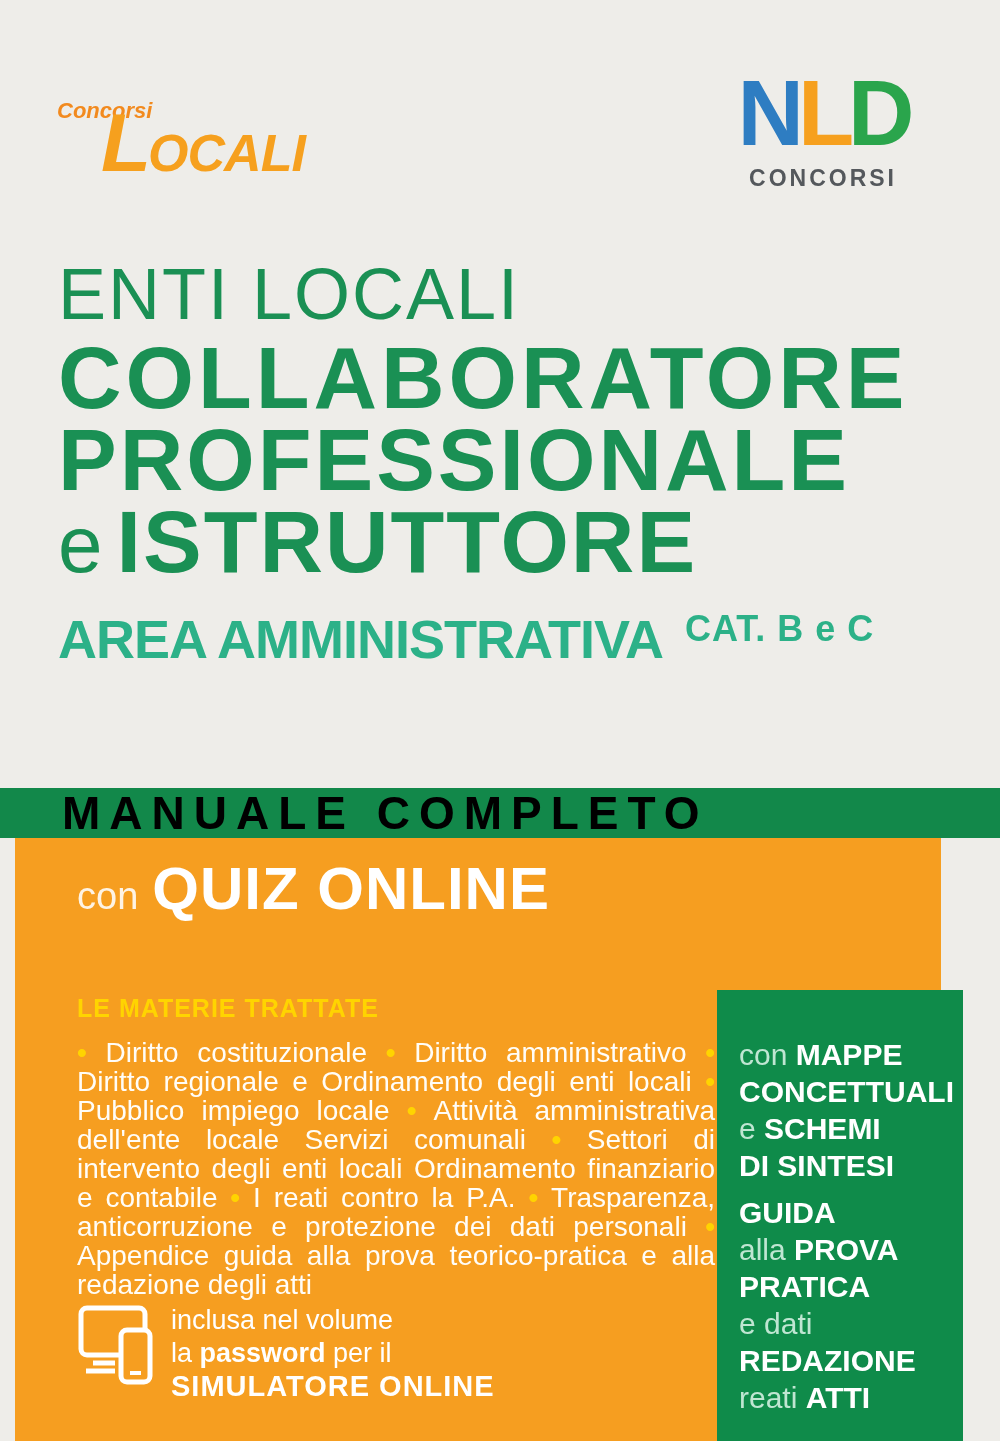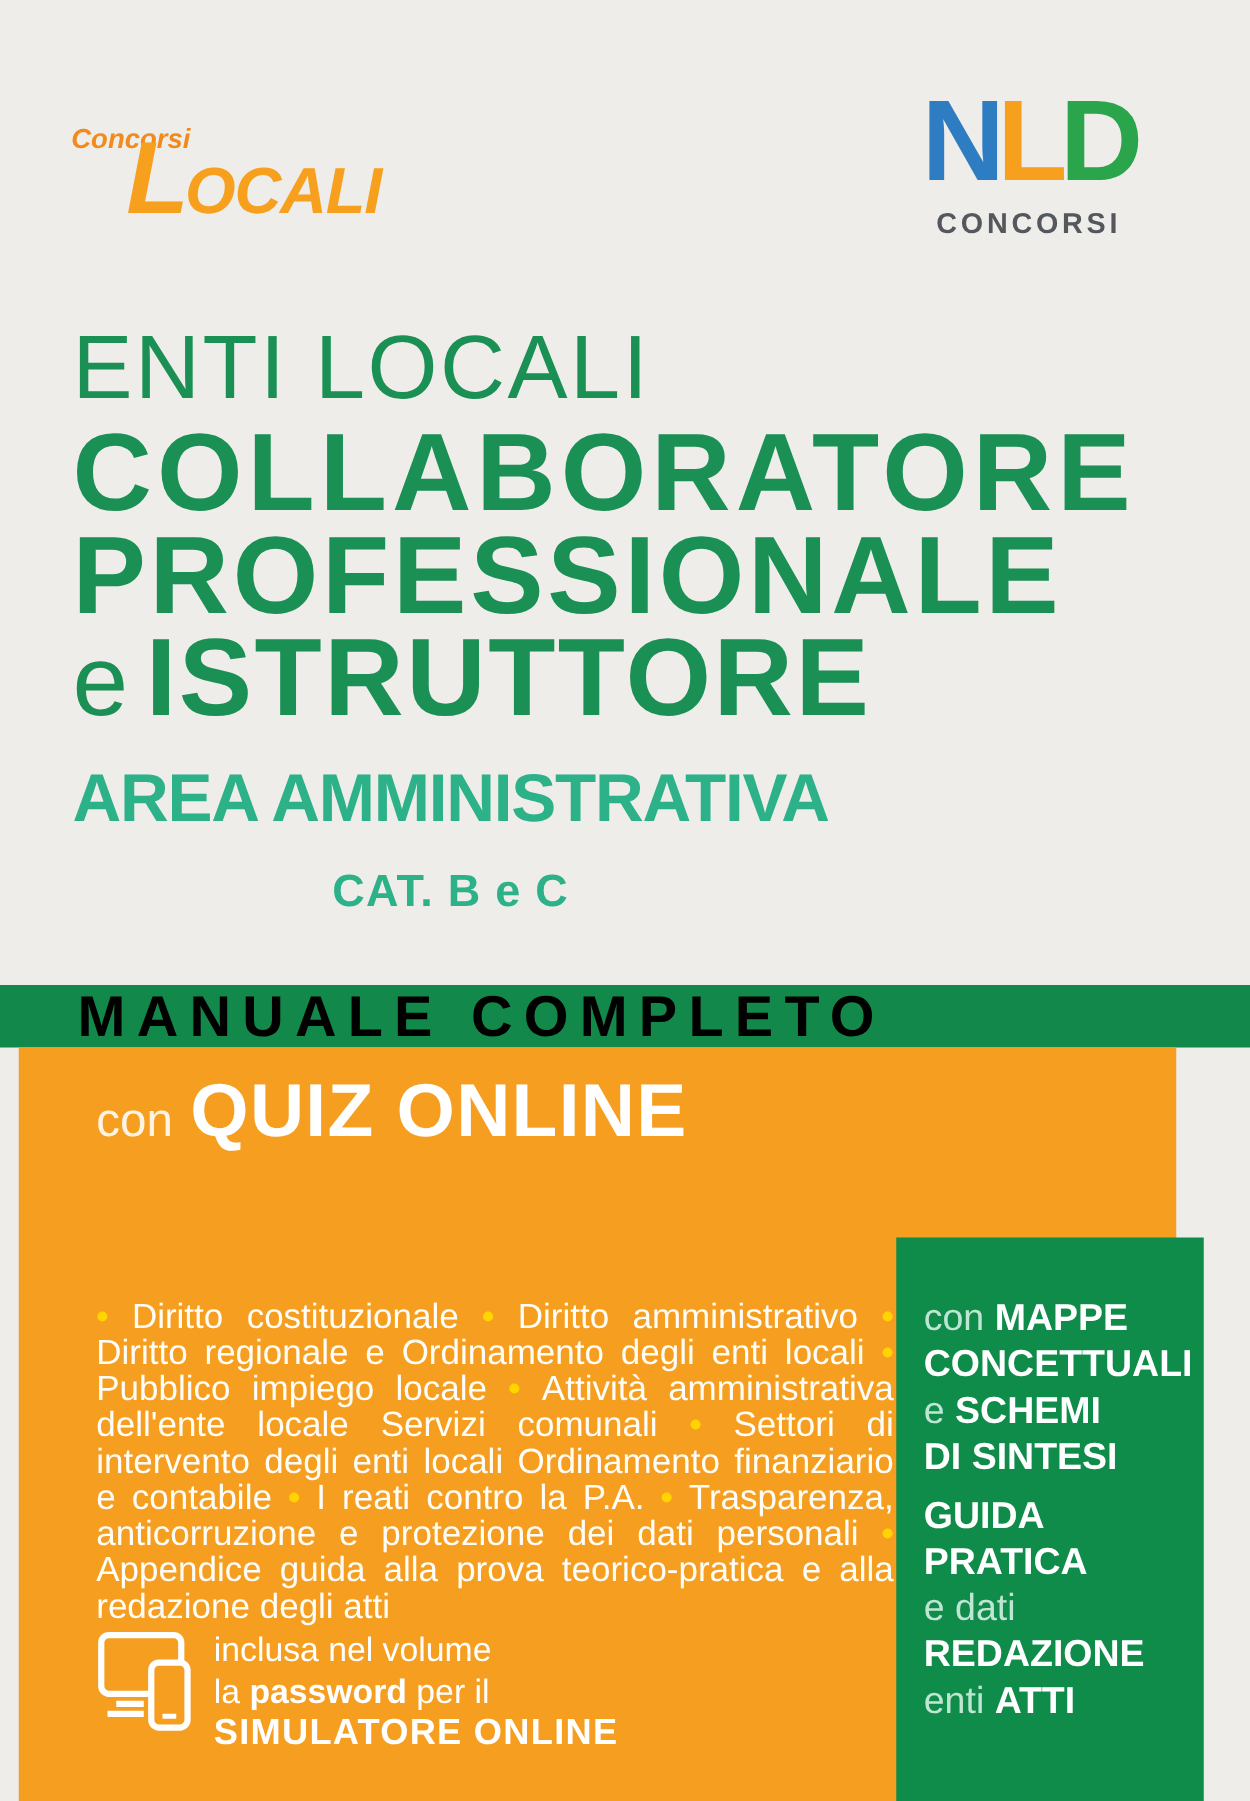--- a/index.html
+++ b/index.html
@@ -38,21 +38,21 @@
   .nld-n{color:var(--nld-blue);}
   .nld-l{color:var(--nld-orange);}
   .nld-d{color:var(--nld-green);}
   
   .t-line{position:absolute;left:58px;color:var(--title-green);line-height:1;white-space:nowrap;}
   .t1{top:258px;font-size:72px;font-weight:400;letter-spacing:2px;}
   .t2{top:334px;font-size:88px;font-weight:700;letter-spacing:4px;}
   .t3{top:416px;font-size:88px;font-weight:700;letter-spacing:3px;}
   .t4{top:498px;font-size:88px;font-weight:700;letter-spacing:2px;}
   .t4 .e-prefix{font-weight:400;font-size:80px;letter-spacing:0;margin-right:14px;}
-  .t-area{position:absolute;left:58px;top:608px;display:flex;align-items:center;gap:22px;color:var(--teal);white-space:nowrap;flex-direction:column;}
+  .t-area{position:absolute;left:58px;top:608px;display:flex;align-items:flex-start;gap:22px;color:var(--teal);white-space:nowrap;}
   .area-main{font-size:54px;font-weight:700;letter-spacing:-1px;}
   .area-cat{font-size:36px;font-weight:700;letter-spacing:1px;}
   
   .band{position:absolute;top:788px;left:0;width:1000px;height:50px;background:var(--band-green);
     color:#000000;font-size:46px;font-weight:700;letter-spacing:9px;line-height:50px;padding-left:62px;white-space:nowrap;}
   
   .orange{position:absolute;top:838px;left:15px;width:926px;bottom:0;background:var(--orange);}
   .quiz{position:absolute;left:62px;top:16px;display:flex;align-items:baseline;gap:14px;white-space:nowrap;}
   .quiz-prefix{font-size:38px;font-weight:400;color:rgba(255,255,255,0.88);}
   .quiz-label{font-size:60px;font-weight:700;color:#fff;letter-spacing:1px;}
@@ -103,35 +103,37 @@
 
 <div class="band">MANUALE COMPLETO</div>
 
 <div class="orange">
 
   <div class="quiz">
     <span class="quiz-prefix">con</span>
     <span class="quiz-label">QUIZ ONLINE</span>
   </div>
 
+  <div class="materie-h">LE MATERIE TRATTATE</div>
   <p class="materie"><span class="bullet">• </span><span>Diritto costituzionale  </span><span class="bullet">• </span><span>Diritto amministrativo  </span><span class="bullet">• </span><span>Diritto regionale e Ordinamento degli enti locali  </span><span class="bullet">• </span><span>Pubblico impiego locale  </span><span class="bullet">• </span><span>Attività amministrativa dell'ente locale Servizi comunali  </span><span class="bullet">• </span><span>Settori di intervento degli enti locali Ordinamento finanziario e contabile  </span><span class="bullet">• </span><span>I reati contro la P.A.  </span><span class="bullet">• </span><span>Trasparenza, anticorruzione e protezione dei dati personali  </span><span class="bullet">• </span><span>Appendice guida alla prova teorico-pratica e alla redazione degli atti  </span></p>
 
   <aside class="green-box">
     <div class="gb-block1">
         <div class="gb-line"><span class="light">con </span><span>MAPPE</span></div>
         <div class="gb-line"><span>CONCETTUALI</span></div>
         <div class="gb-line"><span class="light">e </span><span>SCHEMI</span></div>
         <div class="gb-line"><span>DI SINTESI</span></div>
       </div>
     <div class="gb-block2">
         <div class="gb-line"><span>GUIDA</span></div>
+        <div class="gb-line"><span class="light">alla </span><span>PROVA</span></div>
         <div class="gb-line"><span>PRATICA</span></div>
         <div class="gb-line"><span class="light">e dati</span></div>
         <div class="gb-line"><span>REDAZIONE</span></div>
-        <div class="gb-line"><span class="light">enti </span><span>ATTI</span></div>
+        <div class="gb-line"><span class="light">reati </span><span>ATTI</span></div>
       </div>
   </aside>
 
   <div class="sim">
     <svg class="sim-icon" width="78" height="82" viewBox="0 0 78 82" fill="none" xmlns="http://www.w3.org/2000/svg">
       <rect x="4" y="4" width="64" height="47" rx="6" stroke="#ffffff" stroke-width="5"></rect>
       <line x1="16" y1="59" x2="38" y2="59" stroke="#ffffff" stroke-width="5"></line>
       <line x1="9" y1="67" x2="38" y2="67" stroke="#ffffff" stroke-width="5"></line>
       <rect x="44" y="26" width="29" height="52" rx="6" fill="#f69e20" stroke="#ffffff" stroke-width="5"></rect>
       <line x1="53" y1="69" x2="64" y2="69" stroke="#ffffff" stroke-width="4"></line>

